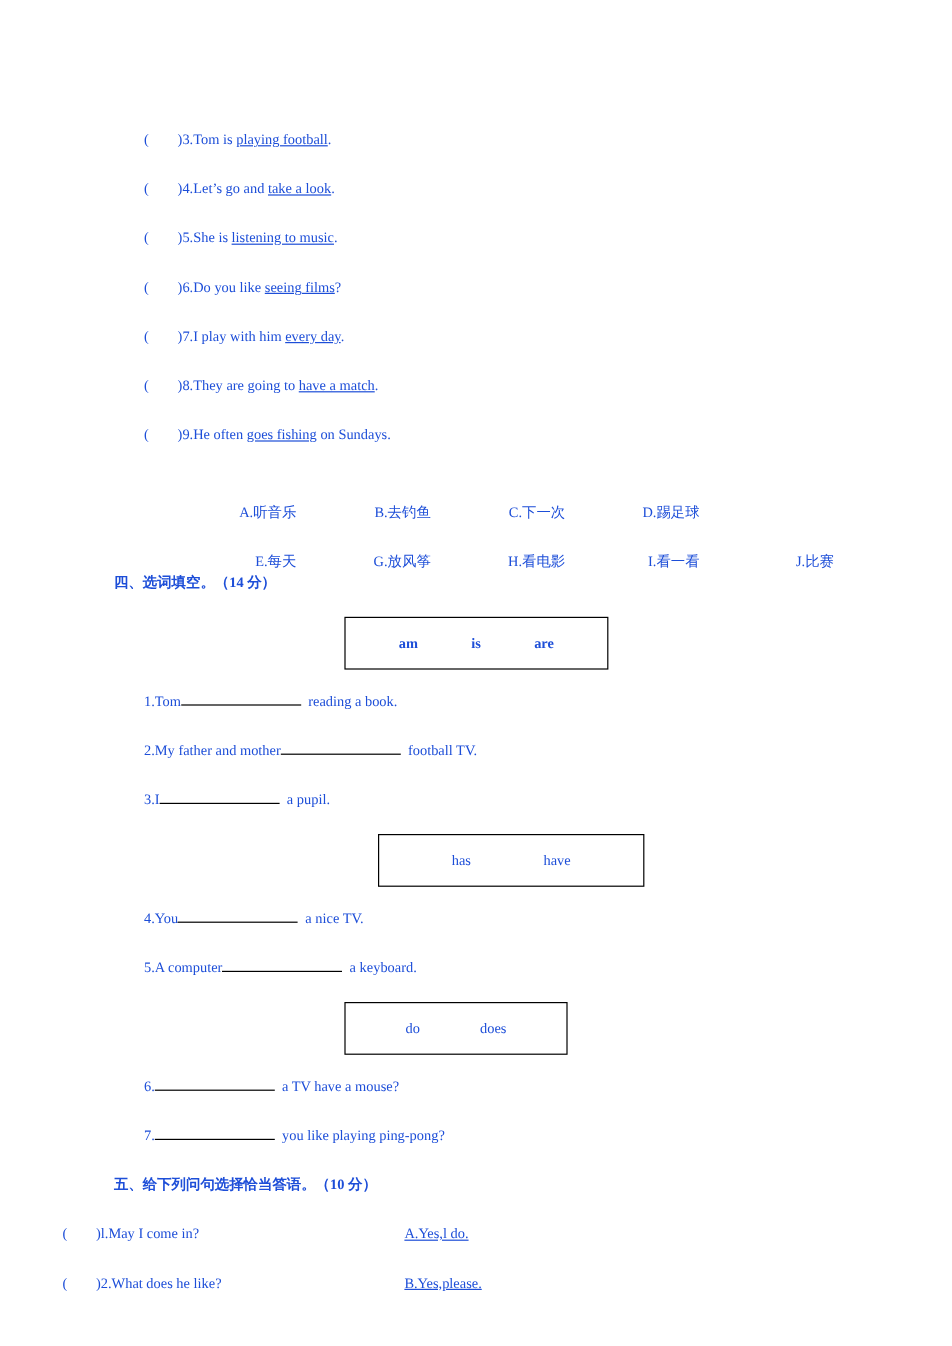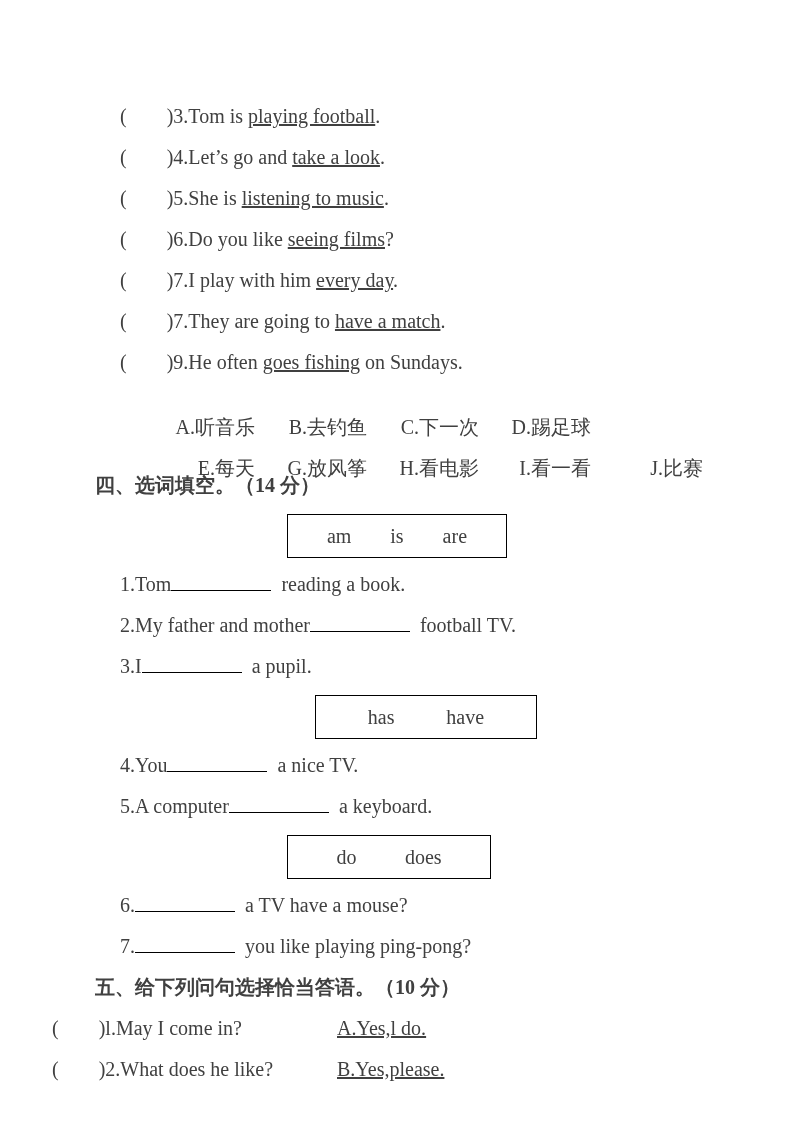--- a/index.html
+++ b/index.html
@@ -5,23 +5,23 @@
   html, body {
     margin: 0;
     padding: 0;
     background: #ffffff;
   }
   .page {
     position: relative;
     width: 793px;
     height: 1122px;
     background: #ffffff;
-    color: #404040;
+    color: #1d4ed8;
     font-family: "Liberation Serif", "DejaVu Serif", serif;
-    font-size: 20px;
+    font-size: 12px;
     overflow: hidden;
     box-sizing: border-box;
     padding-top: 104px;
   }
   .row {
     height: 24px;
     line-height: 24px;
     margin-bottom: 17px;
     white-space: pre;
   }
@@ -39,23 +39,23 @@
     text-align: right;
   }
   .wordbox {
     border: 1px solid #000000;
     height: 44px;
     box-sizing: border-box;
     display: flex;
     align-items: center;
     justify-content: space-evenly;
   }
-  .box-am  { width: 220px; margin: 5px 0 14px 287px; }
+  .box-am  { width: 220px; margin: 5px 0 14px 287px; font-weight: bold; }
   .box-has { width: 222px; margin: 2px 0 14px 315px; }
-  .box-do  { width: 204px; margin: 0 0 14px 287px; }
+  .box-do  { width: 186px; margin: 0 0 14px 287px; }
   .blank {
     display: inline-block;
     width: 100px;
     height: 15px;
     border-bottom: 1px solid #000000;
     vertical-align: baseline;
   }
   .qa { display: flex; padding-left: 52px; }
   .qa .q { width: 285px; white-space: pre; }
   .qa .a { white-space: pre; text-decoration: underline; }
@@ -64,21 +64,21 @@
 </head>
 <body>
 
 <div class="page">
 
   <div class="row indent"><span>(        )3.Tom is </span><span class="u">playing football</span><span>.</span></div>
   <div class="row indent"><span>(        )4.Let’s go and </span><span class="u">take a look</span><span>.</span></div>
   <div class="row indent"><span>(        )5.She is </span><span class="u">listening to music</span><span>.</span></div>
   <div class="row indent"><span>(        )6.Do you like </span><span class="u">seeing films</span><span>?</span></div>
   <div class="row indent"><span>(        )7.I play with him </span><span class="u">every day</span><span>.</span></div>
-  <div class="row indent"><span>(        )7.They are going to </span><span class="u">have a match</span><span>.</span></div>
+  <div class="row indent"><span>(        )8.They are going to </span><span class="u">have a match</span><span>.</span></div>
   <div class="row indent"><span>(        )9.He often </span><span class="u">goes fishing</span><span> on Sundays.</span></div>
 
   <div class="row opt-row">
     <span class="opt">A.听音乐</span><span class="opt">B.去钓鱼</span><span class="opt">C.下一次</span><span class="opt">D.踢足球</span>
   </div>
   <div class="row opt-row">
     <span class="opt">E.每天</span><span class="opt">G.放风筝</span><span class="opt">H.看电影</span><span class="opt">I.看一看</span><span class="opt">J.比赛</span>
   </div>
 
   <div class="row hdr">四、选词填空。（14 分）</div>

